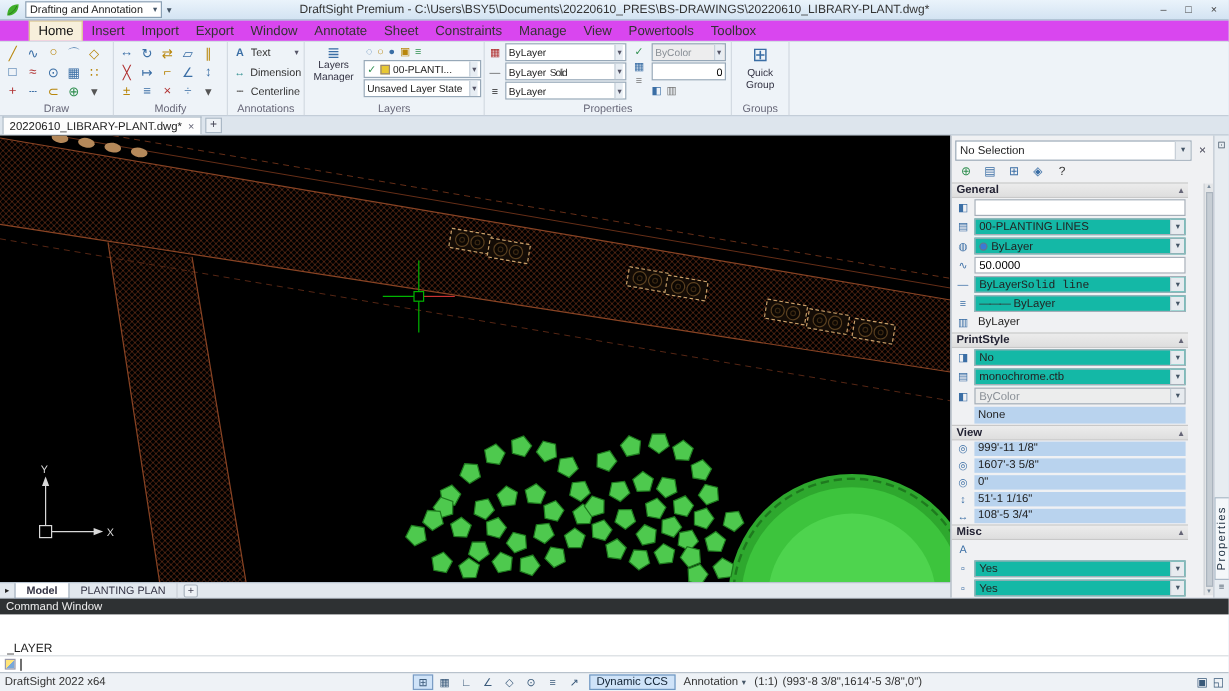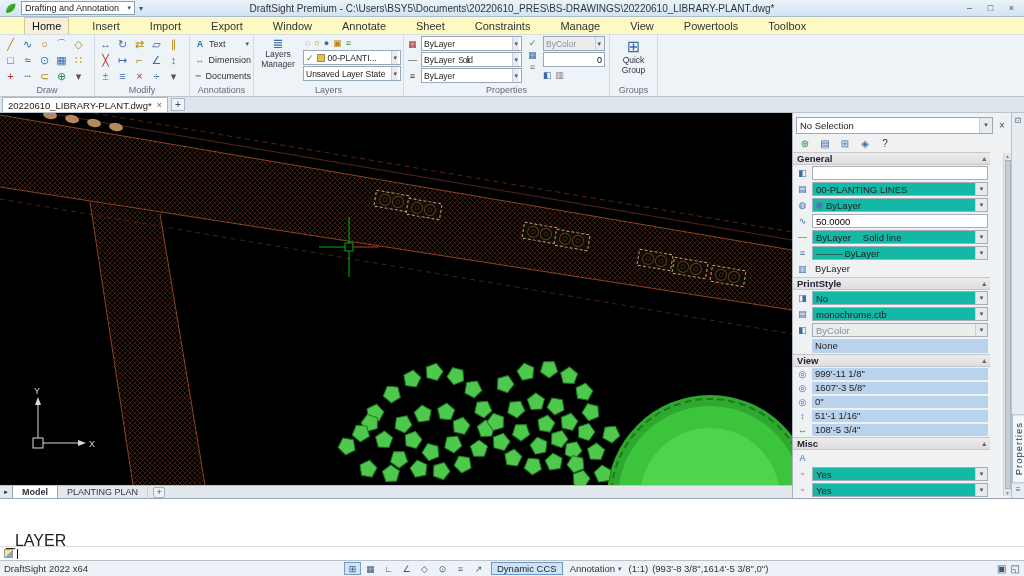--- a/index.html
+++ b/index.html
@@ -10,21 +10,21 @@
 .titlebar{height:17px;background:linear-gradient(#eaf3fb,#d3e3f2);display:flex;align-items:center;padding:0 2px;border-bottom:1px solid #a8bccf;position:relative}
 .logo{width:13px;height:13px;margin:0 4px 0 2px;flex:none}
 .ws-select{width:114px;height:14px;background:#fff;border:1px solid #8aa0b5;display:flex;align-items:center;font-size:9px;padding:0 3px;justify-content:space-between;flex:none}
 .ws-select .arr{font-size:7px;color:#456}
 .tb-mini{font-size:8px;color:#456;margin:0 4px;flex:none}
 .tb-title{position:absolute;left:0;right:0;text-align:center;font-size:10px;color:#333;pointer-events:none;white-space:nowrap}
 .win-btns{margin-left:auto;display:flex;z-index:1}
 .wbtn{width:21px;height:15px;display:flex;align-items:center;justify-content:center;font-size:9px;color:#444}
 
 
-.rtabs{height:18px;background:#fef9c3;display:flex;align-items:flex-end;padding-left:24px;border-bottom:1px solid #d5dde5;gap:16px}
+.rtabs{height:18px;background:#d946ef;display:flex;align-items:flex-end;padding-left:24px;border-bottom:1px solid #d5dde5;gap:0}
 .rtab{padding:2px 7px;font-size:11px;color:#333;white-space:nowrap}
 .rtab.active{background:#f7efdb;border:1px solid #d8c58e;border-bottom:none;color:#111}
 
 
 .ribbon{height:62px;background:#eef3f8;display:flex;border-bottom:1px solid #b8c4d0}
 .rgroup{display:flex;flex-direction:column;border-right:1px solid #d3dae2;padding:1px 2px 0;flex:none}
 .rlabel{font-size:9px;color:#667;text-align:center;height:12px;line-height:12px;margin-top:auto}
 .ricons{display:grid;grid-template-columns:repeat(5,17px);grid-auto-rows:16px}
 .ticon{display:flex;align-items:center;justify-content:center;font-size:11px}
 .g-draw{width:95px}.g-modify{width:95px}.g-ann{width:64px}.g-layers{width:150px}.g-props{width:206px}.g-groups{width:48px}
@@ -98,21 +98,21 @@
 
 
 .strip{width:13px;background:#e7ecf1;border-left:1px solid #b8c2cc;display:flex;flex-direction:column;align-items:center;padding:3px 0;flex:none}
 .pin{font-size:8px;color:#456}
 .vlabel{writing-mode:vertical-rl;transform:rotate(180deg);font-size:9.5px;color:#234;margin-top:auto;margin-bottom:2px;background:#f4f7fa;border:1px solid #aab8c6;padding:7px 0;letter-spacing:1px}
 .stripbottom{font-size:8px;color:#456;margin-bottom:1px}
 
 
 .cmdwin{height:62px;border-top:1px solid #98a2ac;display:flex;flex-direction:column;background:#fff}
 .cmdhead{height:13px;background:#2e3133;color:#eee;font-size:9.5px;padding-left:5px;display:flex;align-items:center}
-.cmdhist{flex:1;display:flex;flex-direction:column;justify-content:flex-end;padding:0 6px;font-size:16px;color:#222}
+.cmdhist{flex:1;display:flex;flex-direction:column;justify-content:flex-end;padding:0 6px;font-size:10px;color:#222}
 .cline{height:11px;line-height:11px}
 .cmdinput{height:14px;border-top:1px solid #d8dce0;display:flex;align-items:center;padding:0 4px;gap:4px}
 .cicon{width:9px;height:9px;background:linear-gradient(135deg,#ffe477 50%,#7aa7d8 50%);border:1px solid #99a}
 .ccursor{width:1px;height:10px;background:#111}
 
 
 .statusbar{height:16px;background:#eef2f6;border-top:1px solid #b8c2cc;display:flex;align-items:center;font-size:9.5px;color:#333;padding:0 4px;gap:4px}
 .sb-app{width:336px;flex:none}
 .sb-toggles{display:flex;gap:1px}
 .sbtn{width:17px;height:13px;display:flex;align-items:center;justify-content:center;font-size:9px;color:#3a5a7a;border:1px solid transparent}
@@ -207,21 +207,21 @@
       <span class="ann-ic" style="color:#3a6ea5">A</span>
       <span>Text</span>
       <span class="arr">▾</span>
     </div>
     <div class="ann-row">
       <span class="ann-ic" style="color:#2f8f8f">↔</span>
       <span>Dimension</span>
     </div>
     <div class="ann-row">
       <span class="ann-ic" style="color:#777">┄</span>
-      <span>Documents</span>
+      <span>Centerline</span>
     </div>
     <div class="rlabel">Annotations</div>
   </div>
   <div class="rgroup g-layers">
     <div class="lay-wrap">
       <div class="lay-btn">
         <span class="big">≣</span>
         <span>Layers Manager</span>
       </div>
       <div class="lay-right">
@@ -519,21 +519,21 @@
         </div>
         <div class="prow">
           <span class="picon">∿</span>
           <div class="pctrl"><input class="pinput" value="50.0000" style=""></div>
         </div>
         <div class="prow">
           <span class="picon">—</span>
           <div class="pctrl">
             <div class="psel">
               <span>ByLayer</span>
-              <span style="margin-left: 12px;">Solid line</span>
+              <span style="margin-left: 0; font-family: Liberation Mono, monospace;">Solid line</span>
               <span class="parrow">▾</span>
             </div>
           </div>
         </div>
         <div class="prow">
           <span class="picon">≡</span>
           <div class="pctrl">
             <div class="psel">
               <span class="pat" style="margin-right: 3px;">———</span>
               <span>ByLayer</span>
@@ -652,20 +652,21 @@
   </div>
 
   <div class="strip">
     <span class="pin">⊡</span>
     <div class="vlabel">Properties</div>
     <span class="stripbottom">≡</span>
   </div>
 </div>
 
 <div class="cmdwin">
+  <div class="cmdhead">Command Window</div>
   <div class="cmdhist">
     <div class="cline"></div>
     <div class="cline">_LAYER</div>
   </div>
   <div class="cmdinput">
     <span class="cicon"></span>
     <span class="ccursor"></span>
   </div>
 </div>
 

